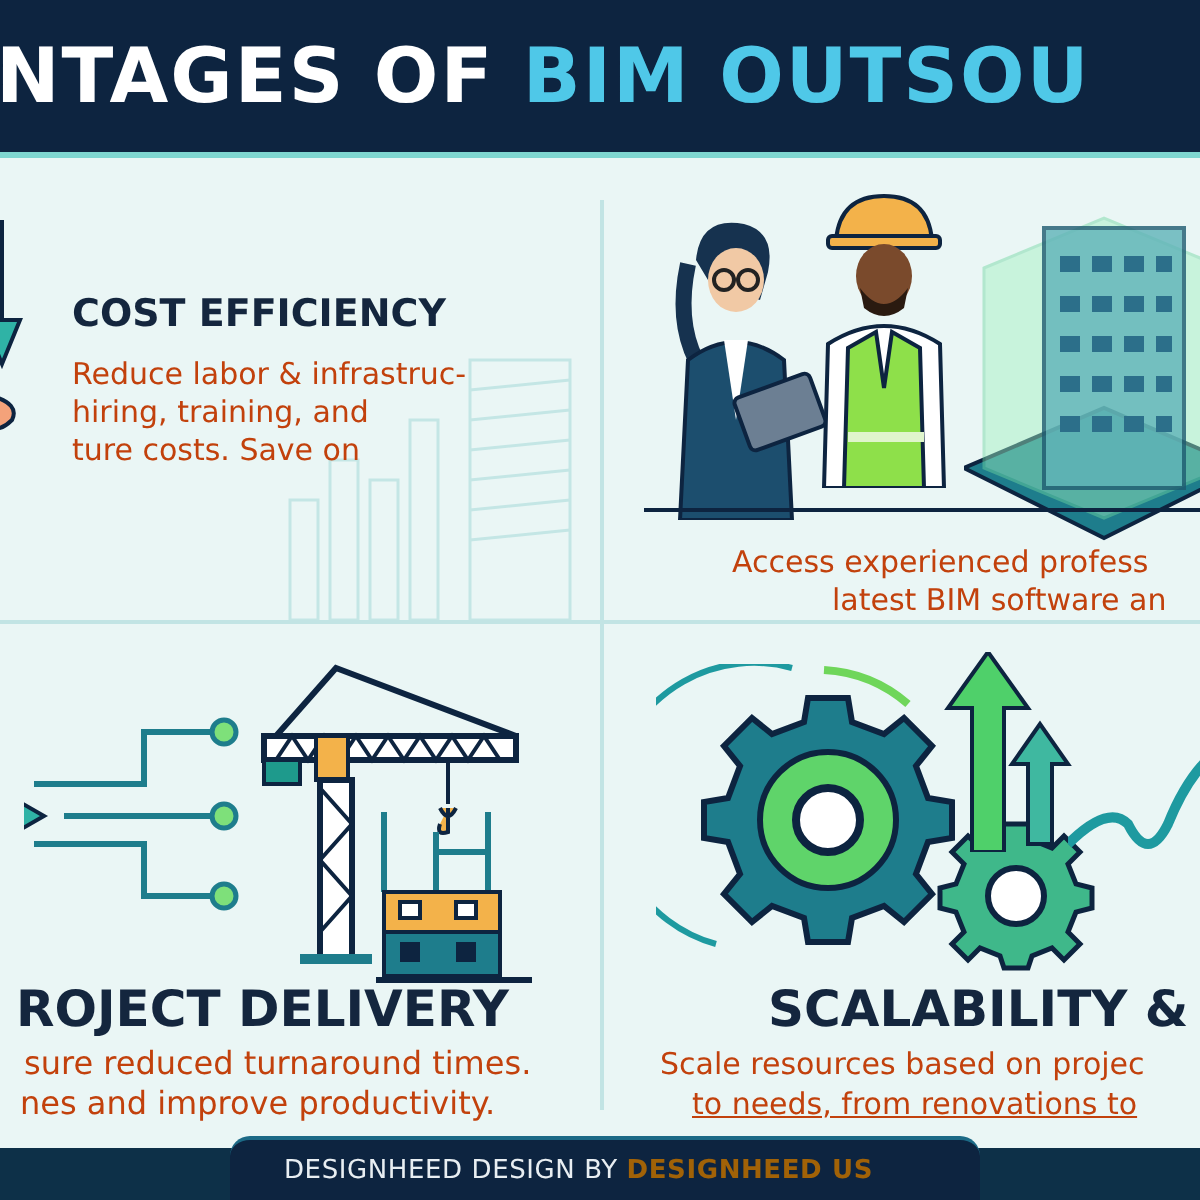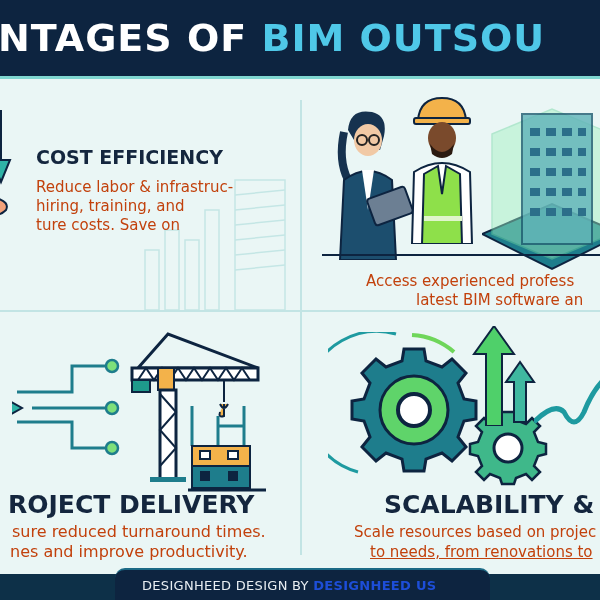--- a/index.html
+++ b/index.html
@@ -8,21 +8,21 @@
   .title { position:absolute; left:-2px; top:16px; white-space:nowrap; font-family:"DejaVu Sans", sans-serif; font-weight:bold; font-size:38px; letter-spacing:1px; color:#ffffff; }
   .title .accent { color:#4fc8e8; }
   .panel { position:absolute; }
   .divider-v { position:absolute; left:300px; top:100px; width:2px; height:455px; background:#c2e4e4; }
   .divider-h { position:absolute; left:0; top:310px; width:600px; height:2px; background:#c2e4e4; }
   .heading { position:absolute; font-family:"DejaVu Sans", sans-serif; font-weight:bold; color:#14263e; white-space:nowrap; }
   .body { position:absolute; font-family:"DejaVu Sans", sans-serif; color:#c2410c; white-space:nowrap; line-height:19px; font-size:15px; }
   .footer { position:absolute; left:0; top:574px; width:600px; height:26px; background:#0d3048; }
   .footer-tab { position:absolute; left:115px; top:568px; width:375px; height:32px; background:#0d2440; border-top:2px solid #1c6a86; border-radius:10px 10px 0 0; }
   .footer-text { position:absolute; left:142px; top:578px; font-family:"DejaVu Sans", sans-serif; font-size:13px; color:#e8eef2; white-space:nowrap; letter-spacing:0.3px; }
-  .footer-text .accent { color:#1d4ed8; font-weight:bold;margin-top:36px; }
+  .footer-text .accent { color:#a16207; font-weight:bold;margin-top:36px; }
   svg { position:absolute; }
 </style>
 </head>
 <body>
 
 <div class="header">
   <div class="title"><span>NTAGES OF </span><span class="accent">BIM OUTSOU</span></div>
 </div>
 
 <div class="divider-v"></div>
@@ -180,21 +180,21 @@
   <svg width="70" height="100" viewBox="0 0 70 100" style="left:170px;top:14px;">
     <polygon points="22,0 2,28 14,28 14,100 30,100 30,28 42,28" fill="#4fd06a" stroke="#0d2440" stroke-width="2"></polygon>
     <polygon points="48,36 34,56 42,56 42,96 54,96 54,56 62,56" fill="#3fb8a0" stroke="#0d2440" stroke-width="2"></polygon>
   </svg>
   <svg width="80" height="70" viewBox="0 0 80 70" style="left:232px;top:60px;">
     <path d="M0 50 Q20 30 30 40 Q40 60 50 40 Q62 10 80 0" fill="none" stroke="#1e9aa0" stroke-width="5"></path>
     <path d="M74 64 L74 54 L80 48" fill="none" stroke="#0d2440" stroke-width="2"></path>
     <line x1="66" y1="64" x2="80" y2="64" stroke="#0d2440" stroke-width="2"></line>
   </svg>
   <div class="heading" style="left:82px;top:178px;font-size:25px;">SCALABILITY &amp; F</div>
-  <div class="body" style="left:52px;top:210px;font-size:15px;line-height:20px;">
+  <div class="body" style="left:28px;top:210px;font-size:15px;line-height:20px;">
     <div>Scale resources based on projec</div>
     <div style="padding-left:16px;text-decoration:underline;">to needs, from renovations to</div>
   </div>
 </div>
 
 <div class="footer"></div>
 <div class="footer-tab"></div>
 <div class="footer-text"><span>DESIGNHEED DESIGN BY </span><span class="accent">DESIGNHEED US</span></div>
 
 </body></html>

